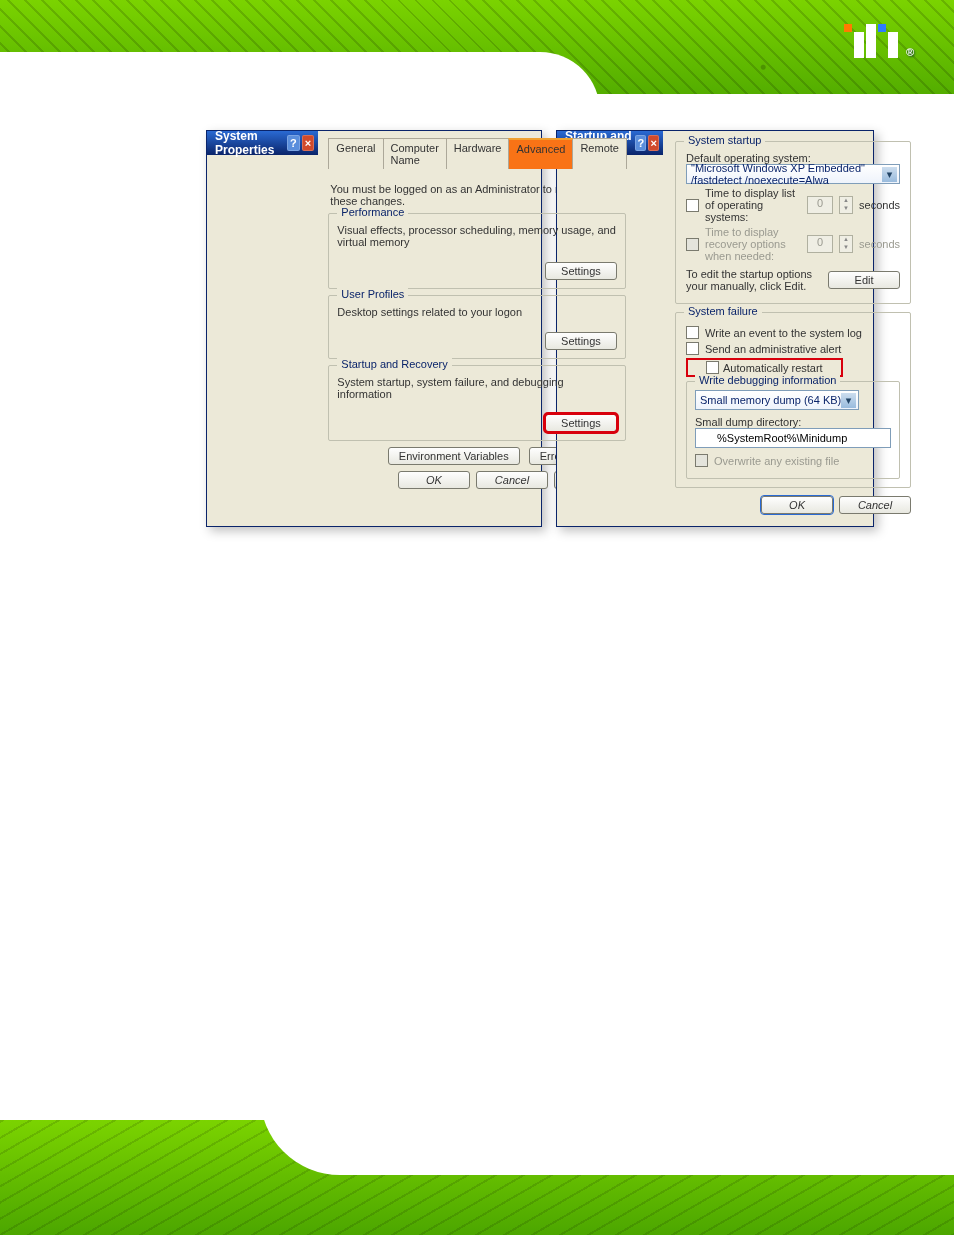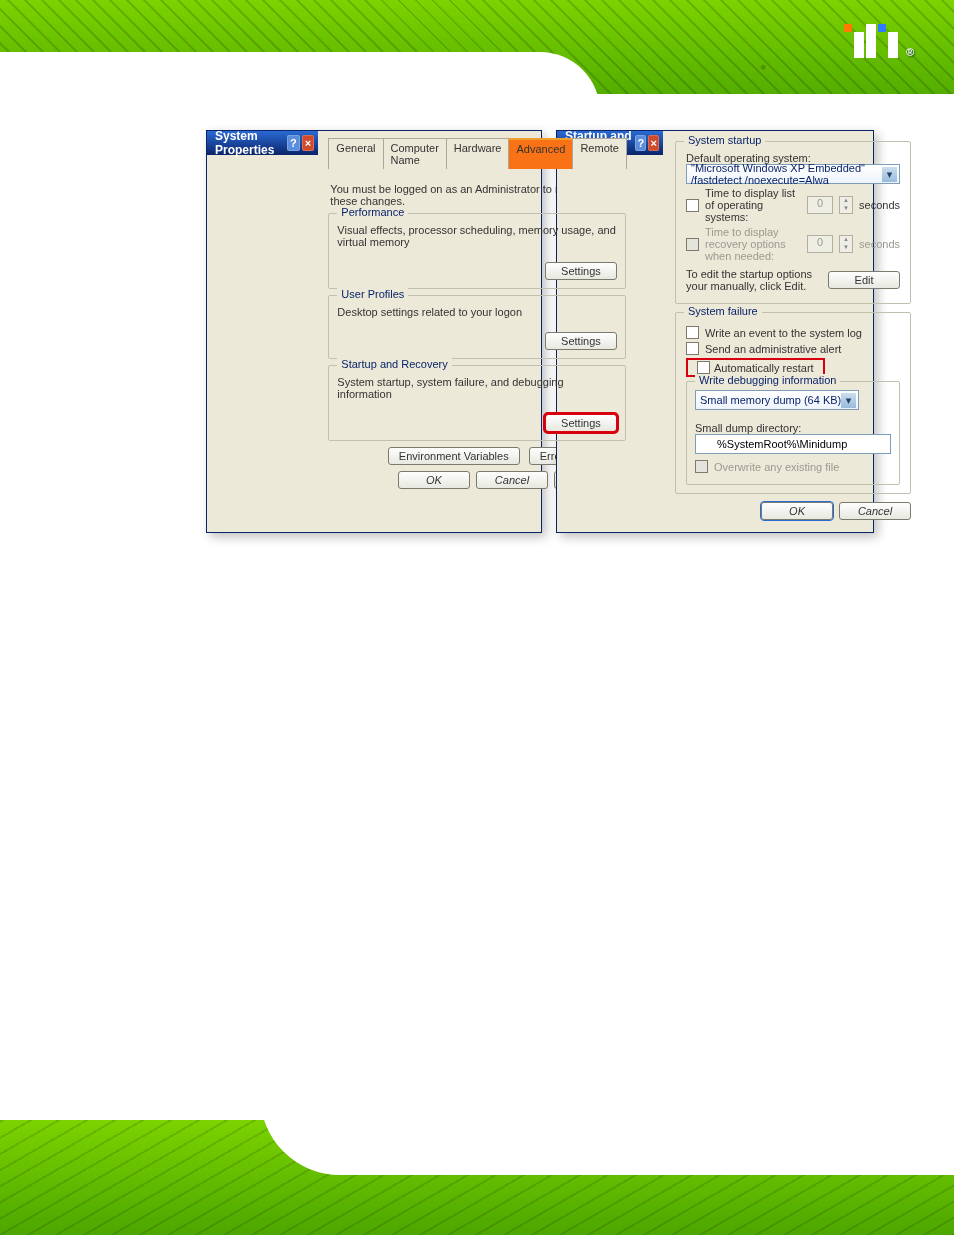--- a/index.html
+++ b/index.html
@@ -66,21 +66,21 @@
   .chk{ width:13px;height:13px; border:1px solid #7a7a6e; background:#fff;}
   .chk.disabled{background:#e4e4dc;}
   .sel{ flex:1; height:20px; border:1px solid #7f9db9; background:linear-gradient(#fff,#eef3fb); display:flex; align-items:center; padding:0 4px; font-size:11px; color:#0a246a; position:relative;}
   .sel .arrow{ position:absolute; right:2px; top:2px; width:15px;height:15px; background:linear-gradient(#cde,#9bd); display:flex;align-items:center;justify-content:center; color:#246;}
   .num{ width:26px; height:18px; border:1px solid #b0b0a0; background:#efeee4; color:#9a9a90; text-align:center; font-size:11px;}
   .spinbtn{ width:14px; height:18px; border:1px solid #b0b0a0; background:#efeee4; display:flex; flex-direction:column;}
   .spinbtn span{flex:1; font-size:6px; text-align:center; color:#888;}
   .txtin{ height:20px; border:1px solid #7f9db9; background:#fff; padding:0 21px; font-size:11px; width:196px;}
   .label{ font-size:11px; }
   .subgrp{ border:1px solid #c0c0b0; border-radius:2px; padding:8px 8px 8px; margin-top:4px; position:relative;}
-  .red-box{ border:2px solid #d8000c; padding:1px 9px; display:inline-flex; align-items:center; gap:4px;}
+  .red-box{ border:2px solid #d8000c; padding:1px 18px; display:inline-flex; align-items:center; gap:4px;}
 
   
 </style>
 </head>
 <body>
 
 <div class="band-top"></div>
 <div class="band-top-white"></div>
 <div class="band-top-white2"></div>
 <div class="logo">
@@ -204,21 +204,21 @@
             <span>Automatically restart</span>
           </span>
         </div>
 
         <div class="subgrp">
           <div class="group-title">Write debugging information</div>
           <div class="sel" style="width:164px">
             <span>Small memory dump (64 KB)</span>
             <span class="arrow">▾</span>
           </div>
-          <div class="label" style="margin-top:12px">Small dump directory:</div>
+          <div class="label" style="margin-top:6px">Small dump directory:</div>
           <input class="txtin" value="%SystemRoot%\Minidump" style="">
           <div class="row disabled" style="margin-top:6px;">
             <span class="chk disabled"></span>
             <span>Overwrite any existing file</span>
           </div>
         </div>
       </div>
 
       <div class="bottom-row">
         <span class="btn" style="outline:1px solid #2a6ad3">OK</span>

